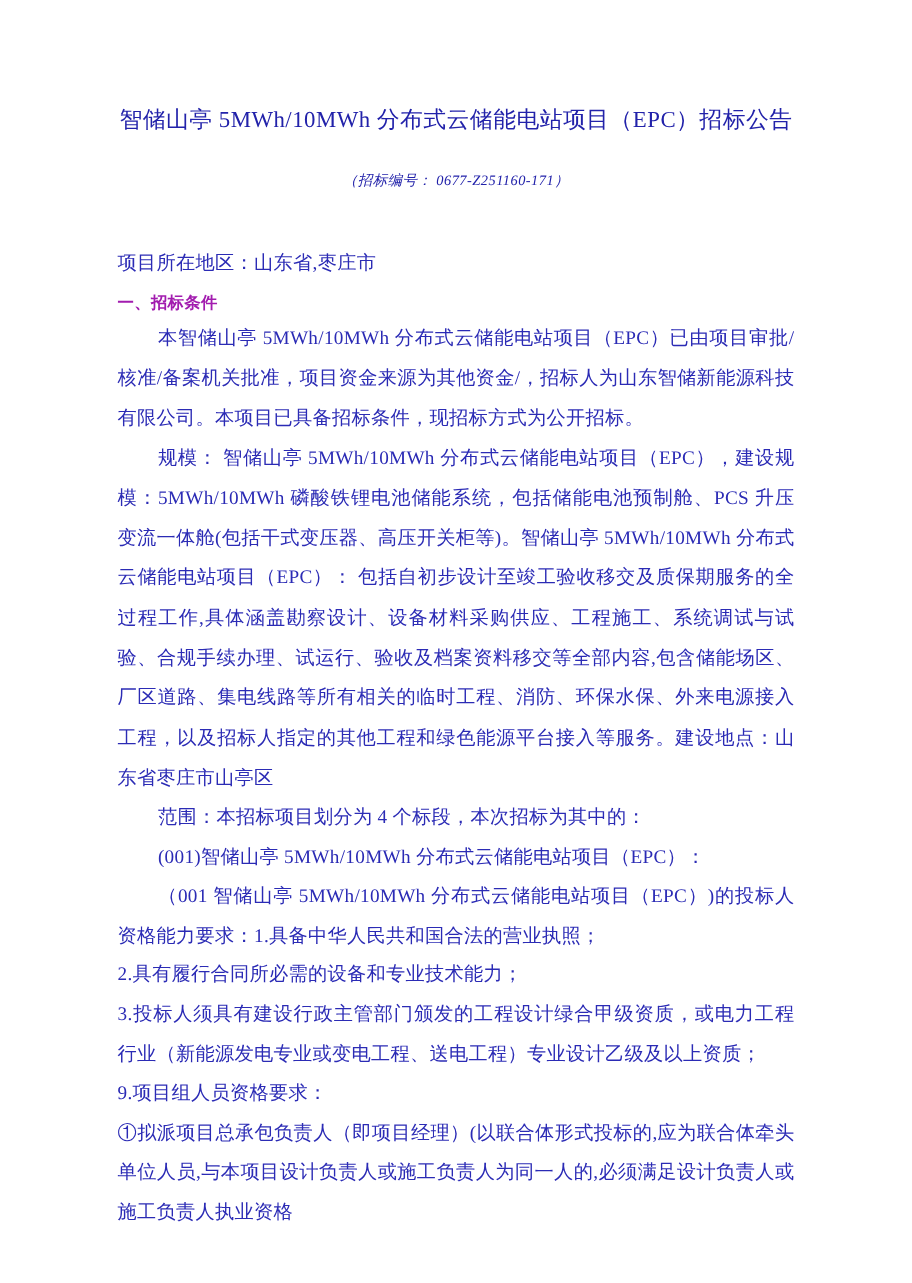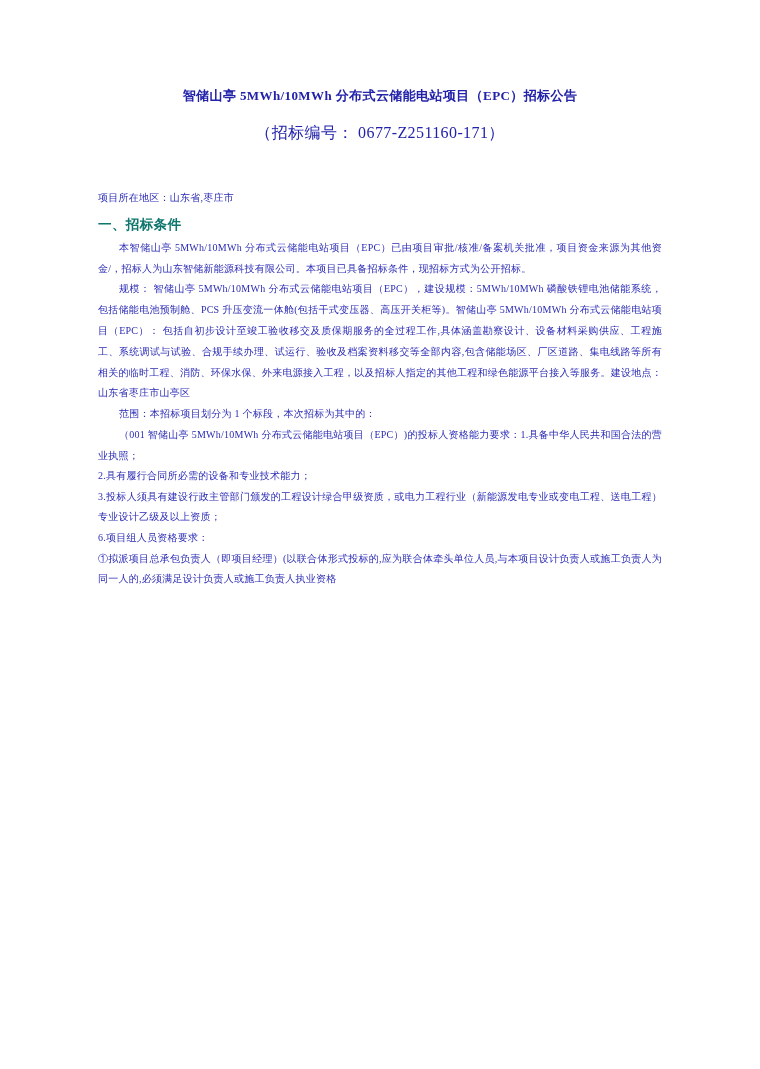--- a/index.html
+++ b/index.html
@@ -18,52 +18,53 @@
     color: #2b2bb5;
   }
   .content {
     position: absolute;
     left: 98px;
     top: 86px;
     width: 564px;
   }
   .doc-title {
     text-align: center;
-    font-size: 13px;
-    font-weight: bold;
+    font-size: 19px;
+    font-weight: normal;
     letter-spacing: 0.4px;
     line-height: 1.6;
     color: #2222aa;
   }
   .doc-subtitle {
     text-align: center;
-    font-size: 16px;
+    font-size: 12px;
     letter-spacing: 0.4px;
-    margin-top: 16px;
+    margin-top: 26px;
     color: #2222aa;
+    font-style: italic;
   }
   .spacer-lg {
     height: 44px;
   }
   .para {
-    font-size: 10px;
+    font-size: 16px;
     line-height: 2.08;
     text-align: justify;
     letter-spacing: 0.25px;
     color: #2b2bb5;
   }
   .para.loc {
     text-indent: 0;
   }
   .heading {
     font-size: 13.6px;
     font-weight: bold;
     line-height: 2.0;
     letter-spacing: 0.3px;
-    color: #0f766e;
+    color: #a21caf;
     margin-top: 2px;
   }
   .indent2 {
     text-indent: 2.1em;
   }
   .tight {
     line-height: 2.06;
   }
 </style>
 </head>
@@ -76,22 +77,23 @@
     <div class="doc-subtitle">（招标编号： 0677-Z251160-171）</div>
 
     <div class="spacer-lg"></div>
 
     <div class="para loc">项目所在地区：山东省,枣庄市</div>
 
     <div class="heading">一、招标条件</div>
     <div class="para indent2">本智储山亭 5MWh/10MWh 分布式云储能电站项目（EPC）已由项目审批/核准/备案机关批准，项目资金来源为其他资金/，招标人为山东智储新能源科技有限公司。本项目已具备招标条件，现招标方式为公开招标。</div>
 
     <div class="para indent2">规模： 智储山亭 5MWh/10MWh 分布式云储能电站项目（EPC），建设规模：5MWh/10MWh 磷酸铁锂电池储能系统，包括储能电池预制舱、PCS 升压变流一体舱(包括干式变压器、高压开关柜等)。智储山亭 5MWh/10MWh 分布式云储能电站项目（EPC）： 包括自初步设计至竣工验收移交及质保期服务的全过程工作,具体涵盖勘察设计、设备材料采购供应、工程施工、系统调试与试验、合规手续办理、试运行、验收及档案资料移交等全部内容,包含储能场区、厂区道路、集电线路等所有相关的临时工程、消防、环保水保、外来电源接入工程，以及招标人指定的其他工程和绿色能源平台接入等服务。建设地点：山东省枣庄市山亭区</div>
-    <div class="para indent2">范围：本招标项目划分为 1 个标段，本次招标为其中的：</div>
+    <div class="para indent2">范围：本招标项目划分为 4 个标段，本次招标为其中的：</div>
+    <div class="para indent2">(001)智储山亭 5MWh/10MWh 分布式云储能电站项目（EPC）：</div>
 
     <div class="para indent2 tight">（001 智储山亭 5MWh/10MWh 分布式云储能电站项目（EPC）)的投标人资格能力要求：1.具备中华人民共和国合法的营业执照；</div>
     <div class="para tight">2.具有履行合同所必需的设备和专业技术能力；</div>
     <div class="para tight">3.投标人须具有建设行政主管部门颁发的工程设计绿合甲级资质，或电力工程行业（新能源发电专业或变电工程、送电工程）专业设计乙级及以上资质；</div>
-    <div class="para tight">6.项目组人员资格要求：</div>
+    <div class="para tight">9.项目组人员资格要求：</div>
     <div class="para tight">①拟派项目总承包负责人（即项目经理）(以联合体形式投标的,应为联合体牵头单位人员,与本项目设计负责人或施工负责人为同一人的,必须满足设计负责人或施工负责人执业资格</div>
 
   </div>
 </div>
 
 </body></html>

